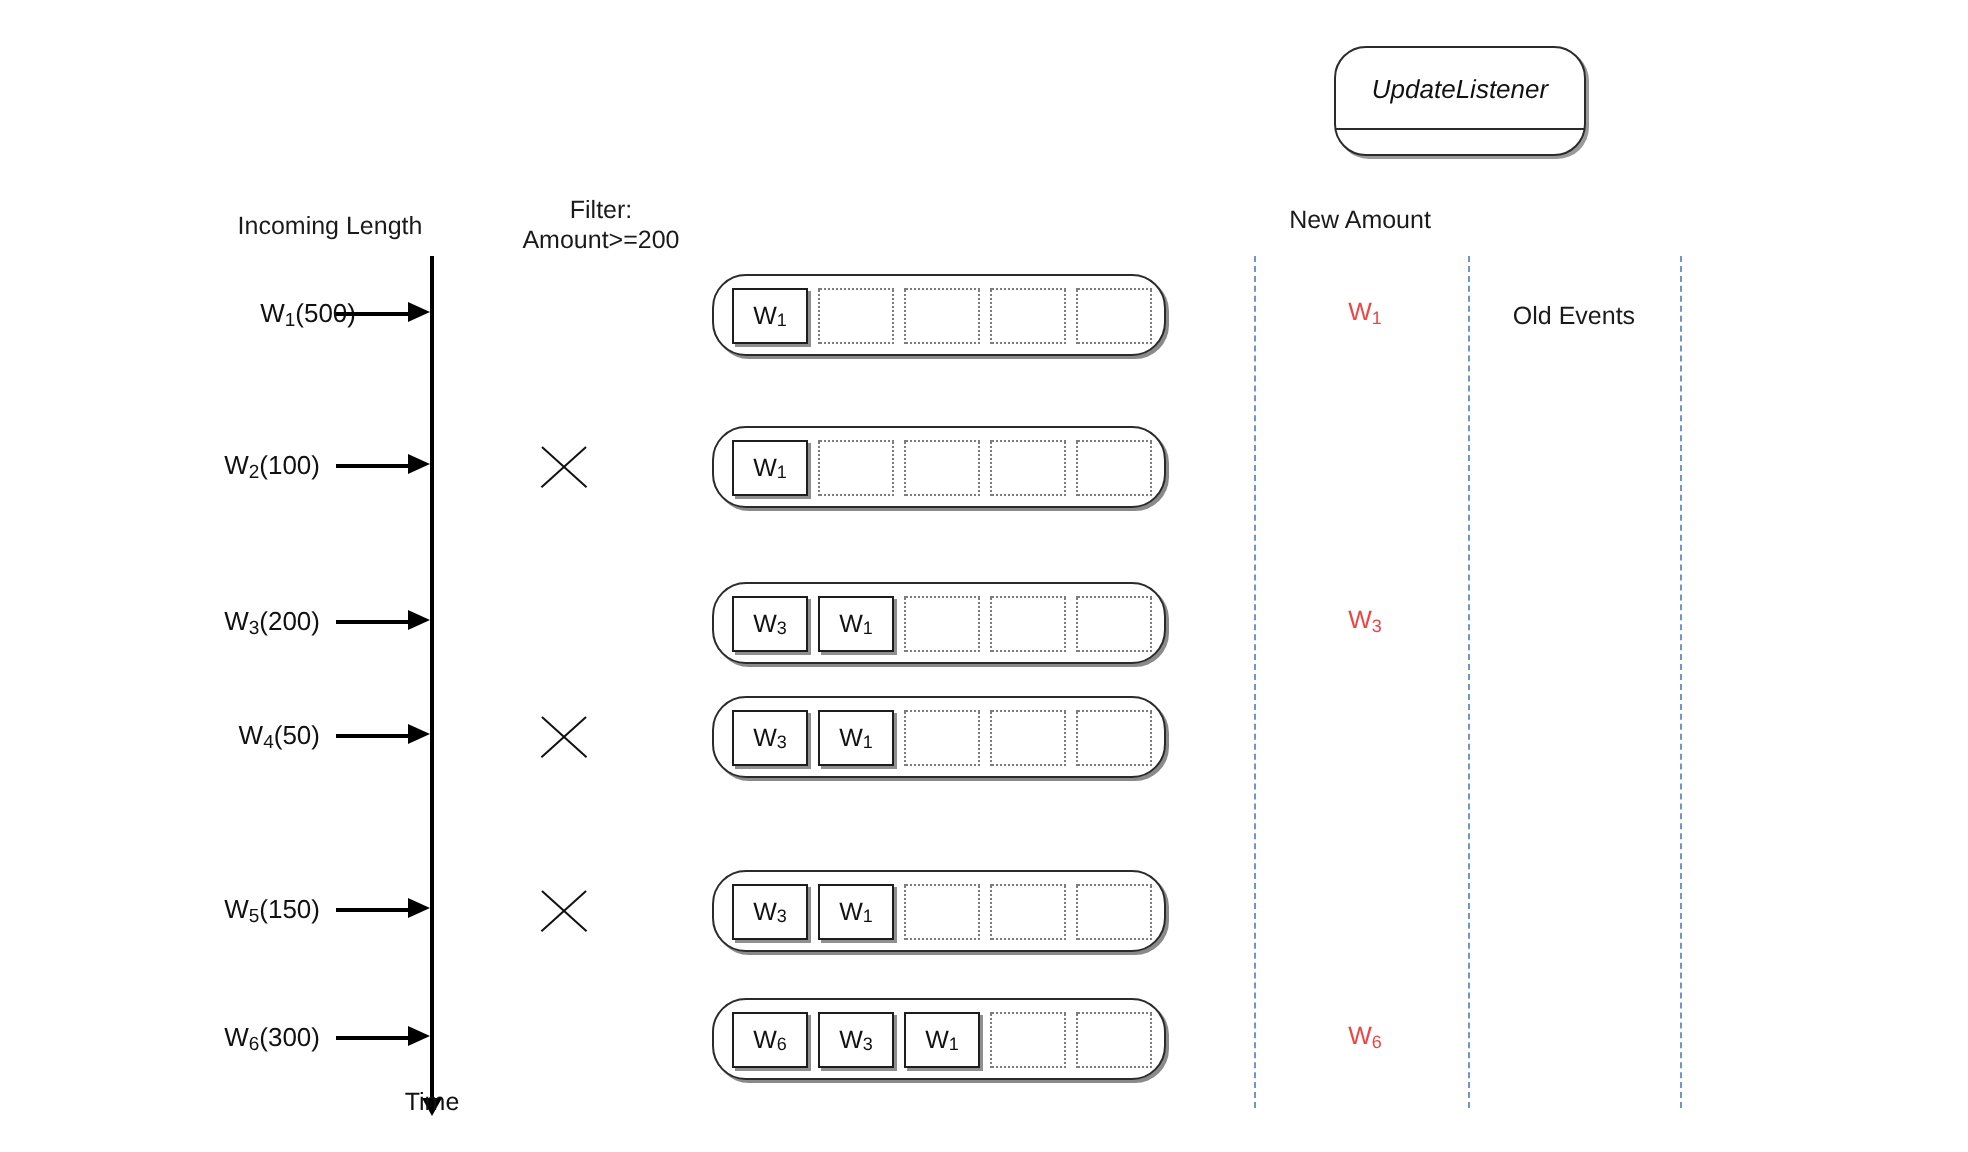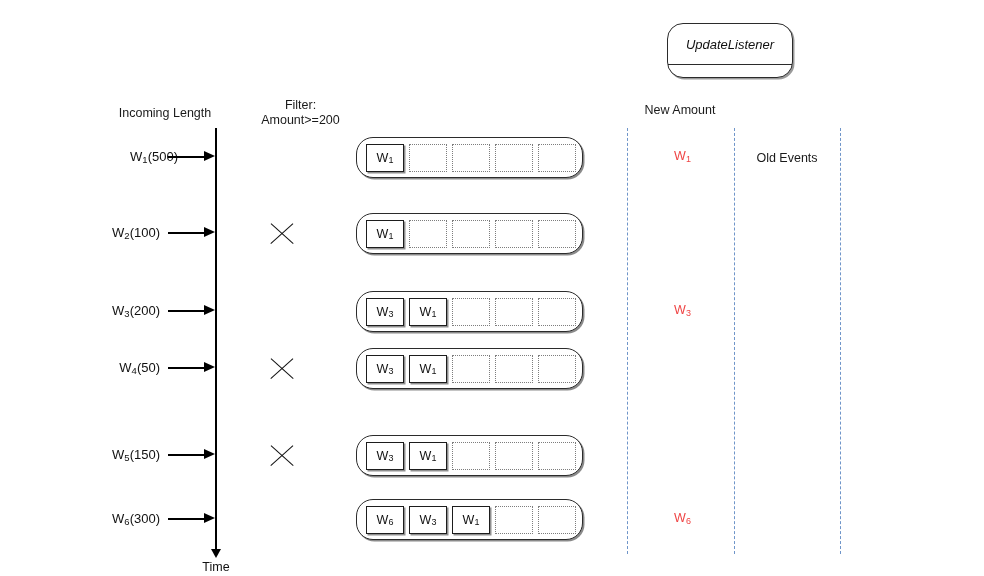--- a/index.html
+++ b/index.html
@@ -114,21 +114,21 @@
   <div class="col-head" style="left:248px;top:98px;width:105px;">Filter:
 Amount&gt;=200</div>
 
 
   <div class="col-head" style="left:630px;top:103px;width:100px;">New Amount</div>
 
   <div class="col-head" style="left:737px;top:103px;width:100px;margin-top:48px;">Old Events</div>
 
   <div class="timeline" style="left:215px;top:128px;height:428px;"></div>
   <div class="timeline-head" style="left:211px;top:549px;"></div>
-  <div class="timeline-label" style="left:186px;top:544px;width:60px;margin-top:16px;">Time</div>
+  <div class="timeline-label" style="left:186px;top:544px;width:60px;">Time</div>
 
   <div class="lane" style="left:627px;top:128px;height:426px;"></div>
   <div class="lane" style="left:734px;top:128px;height:426px;"></div>
   <div class="lane" style="left:840px;top:128px;height:426px;"></div>
 
   <div id="rows-layer">
       <div class="evt-label" style="left: 78px; width: 100px; top: 149px;">W<sub>1</sub>(500)</div>
       <div class="evt-arrow" style="left: 168px; top: 151px; width: 48px;">
         <div class="shaft" style="width: 37px;"></div>
         <div class="head" style="left: 36px;"></div>

